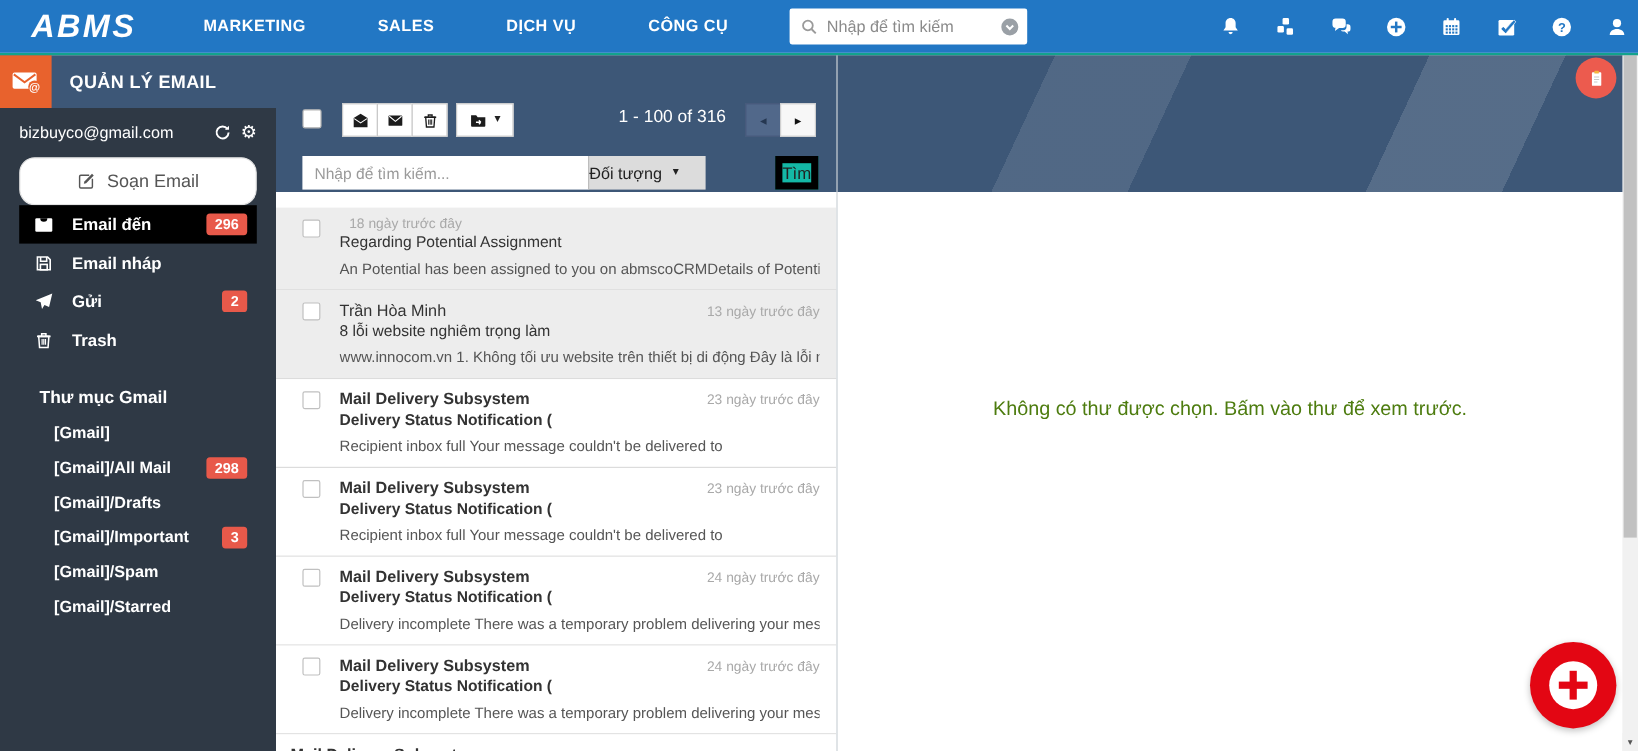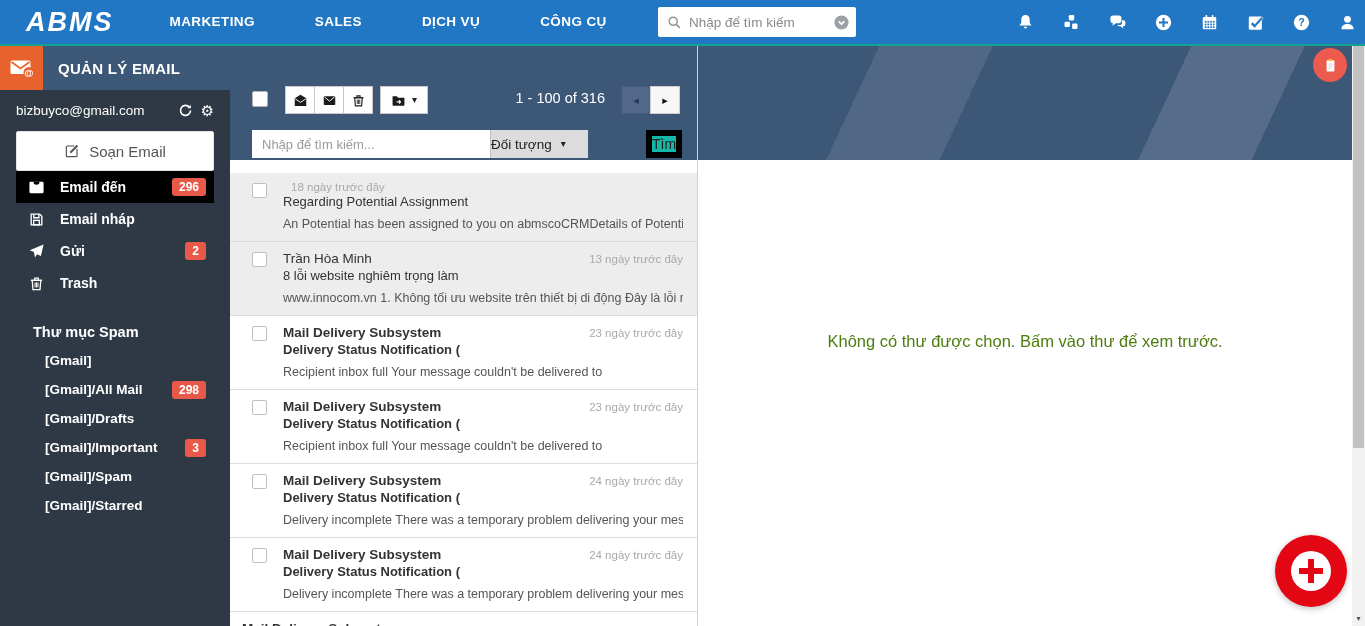--- a/index.html
+++ b/index.html
@@ -62,21 +62,21 @@
 
   
   .sidebar { position:absolute; top:90px; left:0; width:230px; bottom:0; background:#2f3945; z-index:6; color:#fff; }
   .account-row { display:flex; align-items:center; margin:13px 16px 0 16px; }
   .account-email { font-size:13.5px; color:#fff; flex:1; }
   .account-icons { display:flex; gap:8px; align-items:center; }
   .aicon { width:15px; height:15px; color:#fff; cursor:pointer; }
   .gear-glyph { font-size:15px; line-height:15px; color:#fff; cursor:pointer; }
   .compose-btn {
     margin:13px 16px 0 16px; width:198px; height:40px; background:#fff; border:1px solid #e2e2e2;
-    border-radius:2px; display:flex; align-items:center; justify-content:center; gap:9px;
+    border-radius:13px; display:flex; align-items:center; justify-content:center; gap:9px;
     color:#555; font-size:15px; cursor:pointer;
   }
   .smenu { list-style:none; }
   .smenu li {
     display:flex; align-items:center; height:32px; margin:0 16px; padding:0 8px 0 12px;
     gap:15px; cursor:pointer; font-size:14px; font-weight:700;
   }
   .smenu li.active { background:#000; }
   .sicon { width:17px; height:17px; color:#fff; flex:0 0 auto; }
   .cut { fill:#2f3945; }
@@ -338,21 +338,21 @@
       <li>
         <svg class="sicon" viewBox="0 0 24 24" style="color:#fff">
           <path d="M6 7.5h12L17 20.5H7z" fill="none" stroke="#fff" stroke-width="1.8"></path>
           <path d="M4 7.5h16" stroke="#fff" stroke-width="1.8"></path>
           <path d="M9.5 7V4.5h5V7" fill="none" stroke="#fff" stroke-width="1.8"></path>
           <path d="M10 10.5v7M12 10.5v7M14 10.5v7" stroke="#fff" stroke-width="1.4"></path>
         </svg>
         <span>Trash</span>
       </li>
     </ul>
-    <div class="folders-header">Thư mục Spam</div>
+    <div class="folders-header">Thư mục Gmail</div>
     <ul class="folders">
 
         <li>
           <span>[Gmail]</span>
 
         </li>
 
         <li>
           <span>[Gmail]/All Mail</span>
           <span class="badge">298</span>

